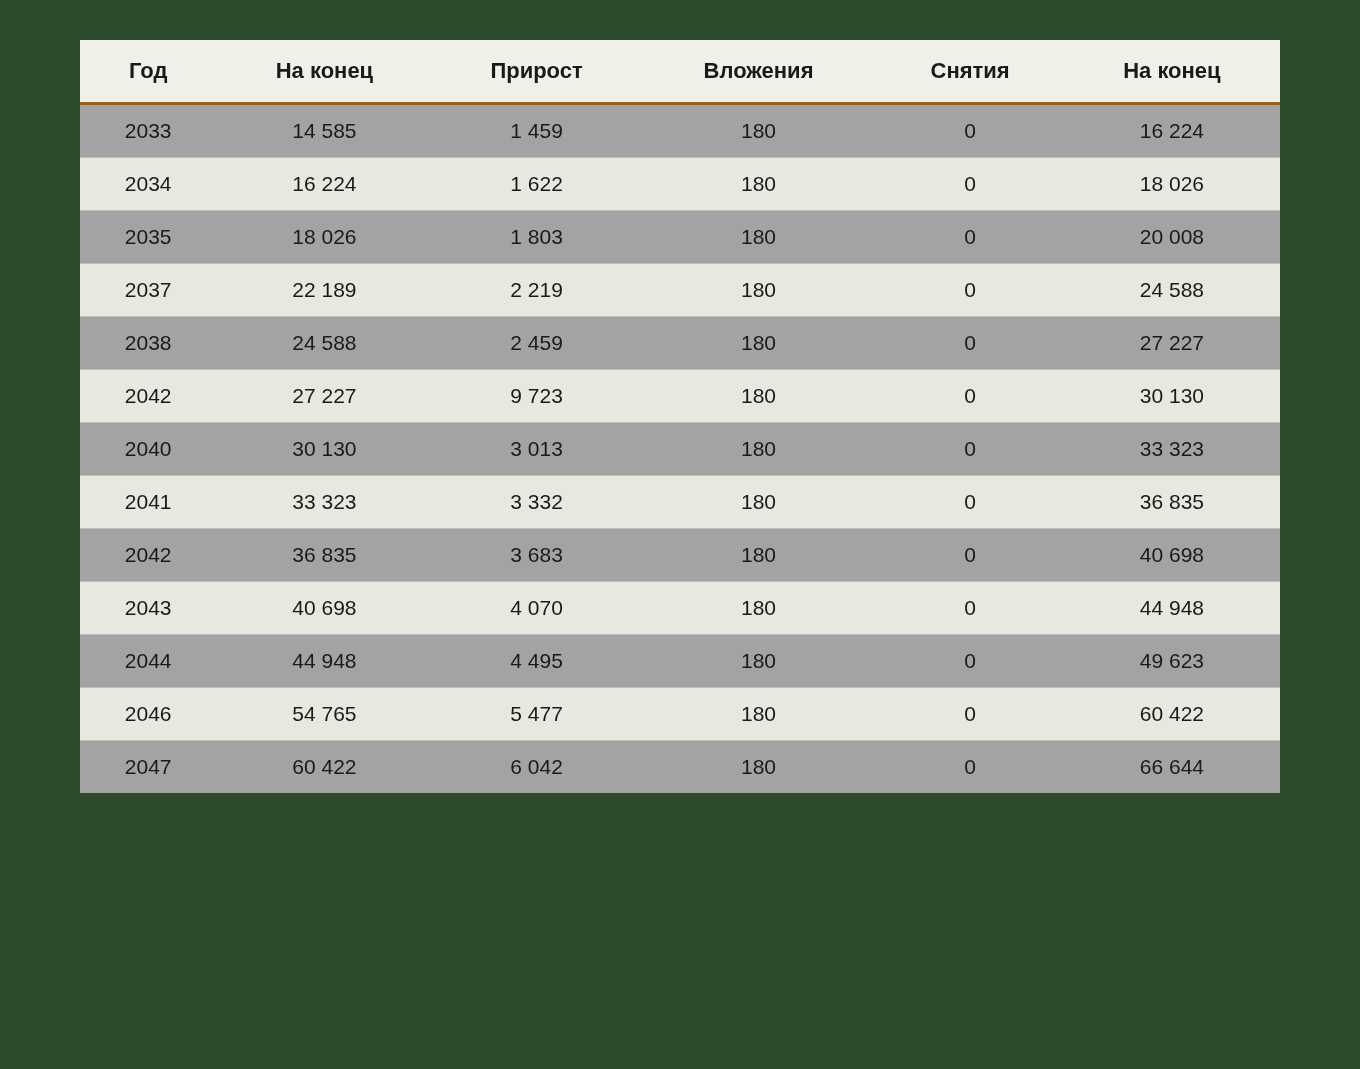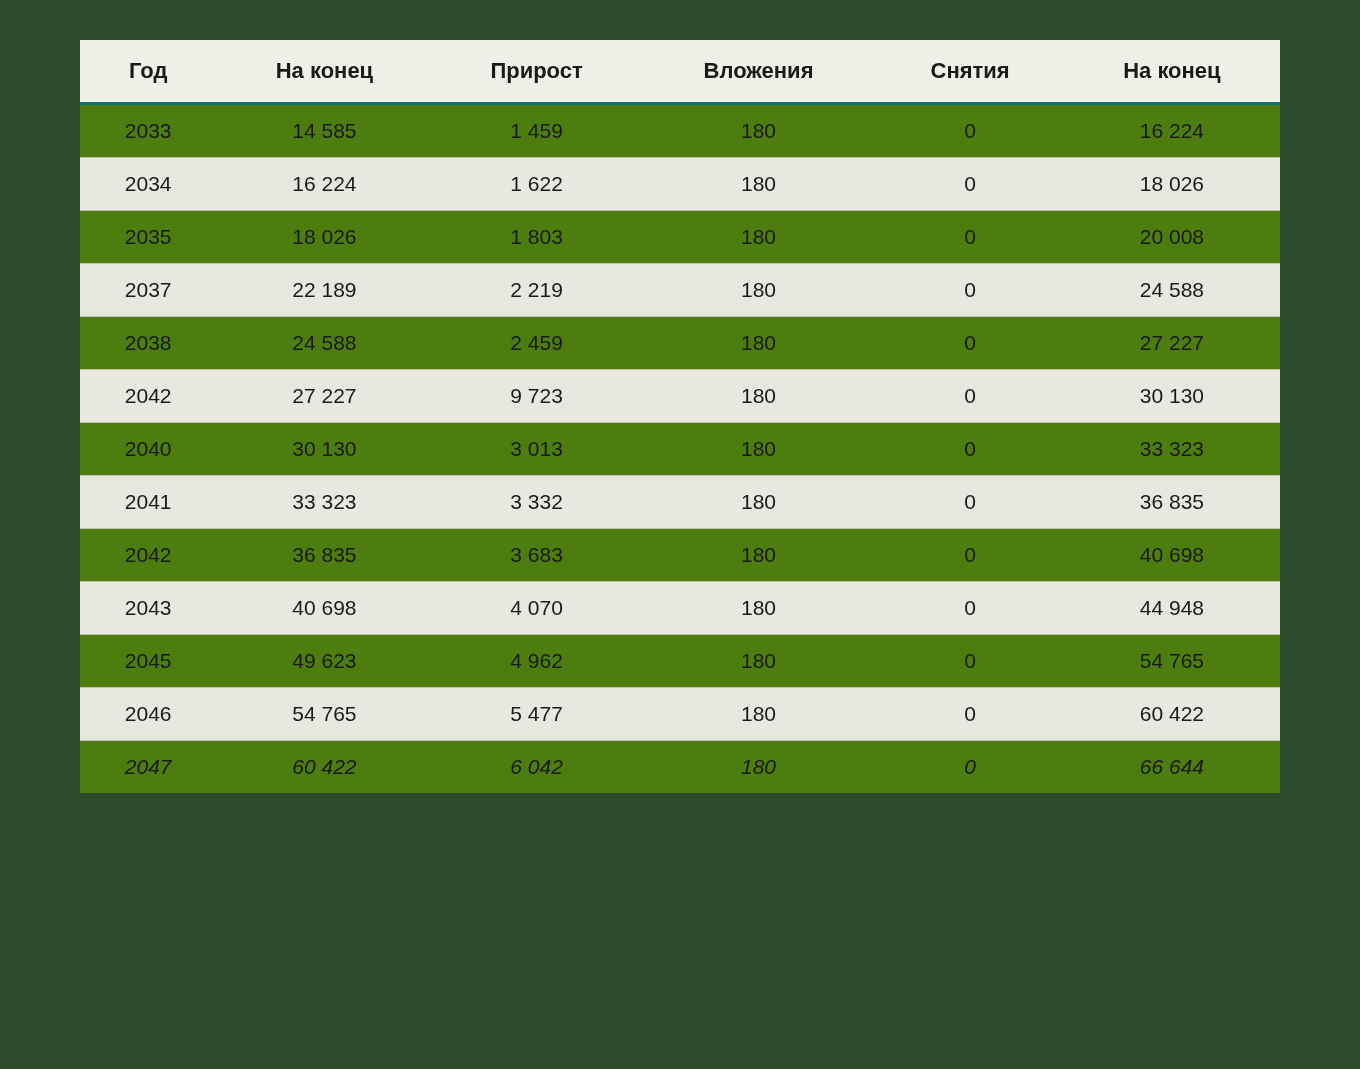--- a/index.html
+++ b/index.html
@@ -30,44 +30,43 @@
       border-collapse: collapse;
       background-color: transparent;
     }
 
     thead th {
       color: #1a1a1a;
       font-weight: 800;
       font-size: 22px;
       text-align: center;
       padding: 18px 20px;
-      border-bottom: 3px solid #0f766e;
+      border-bottom: 3px solid #a16207;
       background-color: #f0f0e8;
     }
 
     tbody tr {
-      background-color: #4d7c0f;
+      background-color: #a3a3a3;
     }
 
     tbody tr:nth-child(even) {
       background-color: #e8e8e0;
     }
 
     tbody td {
       color: #1a1a1a;
       font-size: 21px;
       font-weight: 500;
       text-align: center;
       padding: 14px 20px;
       border-bottom: 1.5px solid #c0c0b0;
     }
 
     tbody tr:last-child td {
       border-bottom: none;
-      font-style: italic;
     }
 
     thead th:first-child,
     tbody td:first-child {
       text-align: center;
     }
   </style>
 </head>
 <body>
 
@@ -158,26 +157,26 @@
         </tr>
         <tr>
           <td>2043</td>
           <td>40 698</td>
           <td>4 070</td>
           <td>180</td>
           <td>0</td>
           <td>44 948</td>
         </tr>
         <tr>
-          <td>2045</td>
-          <td>49 623</td>
-          <td>4 962</td>
+          <td>2044</td>
+          <td>44 948</td>
+          <td>4 495</td>
           <td>180</td>
           <td>0</td>
-          <td>54 765</td>
+          <td>49 623</td>
         </tr>
         <tr>
           <td>2046</td>
           <td>54 765</td>
           <td>5 477</td>
           <td>180</td>
           <td>0</td>
           <td>60 422</td>
         </tr>
         <tr>

